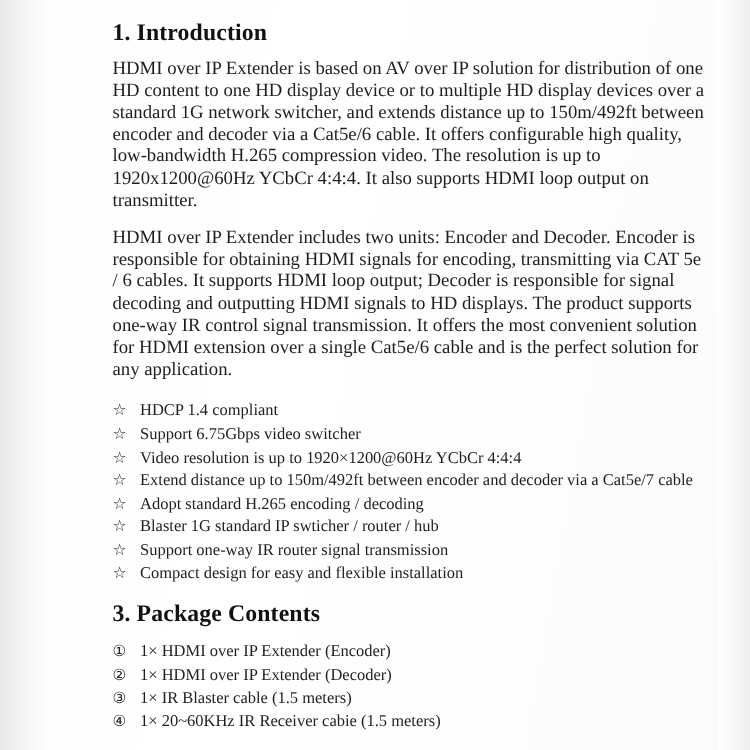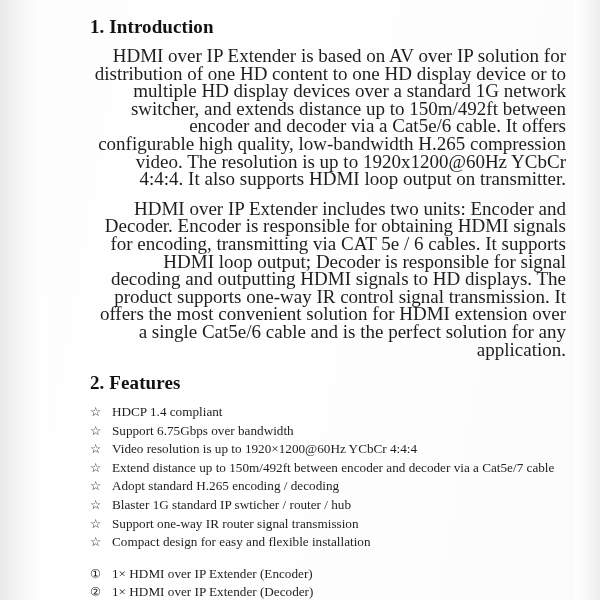--- a/index.html
+++ b/index.html
@@ -45,24 +45,24 @@
     margin: 0 0 9px 0;
     letter-spacing: 0.1px;
     color: #121212;
   }
   .section {
     margin-bottom: 14px;
     font-family: Liberation Serif, serif;
   }
   .section.features { margin-bottom: 13px; }
   p.para {
-    font-size: 19px;
+    font-size: 15px;
     line-height: 17.6px;
     margin: 0 0 12px 0;
-    text-align: right;
+    text-align: left;
     color: #1e1e1e;
   }
   p.para:last-child { margin-bottom: 4px; }
 
   ul.star-list, ol.num-list {
     list-style: none;
     margin: 0;
     padding: 0;
   }
   ul.star-list li, ol.num-list li {
@@ -95,29 +95,28 @@
 
 <div class="page">
 
   <div class="section intro">
     <h2 class="section-heading intro-heading">1. Introduction</h2>
     <p class="para">HDMI over IP Extender is based on AV over IP solution for distribution of one HD content to one HD display device or to multiple HD display devices over a standard 1G network switcher, and extends distance up to 150m/492ft between encoder and decoder via a Cat5e/6 cable. It offers configurable high quality, low-bandwidth H.265 compression video. The resolution is up to 1920x1200@60Hz YCbCr 4:4:4. It also supports HDMI loop output on transmitter.</p>
     <p class="para">HDMI over IP Extender includes two units: Encoder and Decoder. Encoder is responsible for obtaining HDMI signals for encoding, transmitting via CAT 5e / 6 cables. It supports HDMI loop output; Decoder is responsible for signal decoding and outputting HDMI signals to HD displays. The product supports one-way IR control signal transmission. It offers the most convenient solution for HDMI extension over a single Cat5e/6 cable and is the perfect solution for any application.</p>
   </div>
 
   <div class="section features">
-    <h2 class="section-heading">2. Features</h2>
     <ul class="star-list">
       <li>
         <span class="bullet-icon">☆</span>
         <span class="item-text">HDCP 1.4 compliant</span>
       </li>
       <li>
         <span class="bullet-icon">☆</span>
-        <span class="item-text">Support 6.75Gbps over bandwidth</span>
+        <span class="item-text">Support 6.75Gbps video switcher</span>
       </li>
       <li>
         <span class="bullet-icon">☆</span>
         <span class="item-text">Video resolution is up to 1920×1200@60Hz YCbCr 4:4:4</span>
       </li>
       <li>
         <span class="bullet-icon">☆</span>
         <span class="item-text">Extend distance up to 150m/492ft between encoder and decoder via a Cat5e/7 cable</span>
       </li>
       <li>
@@ -133,20 +132,21 @@
         <span class="item-text">Support one-way IR router signal transmission</span>
       </li>
       <li>
         <span class="bullet-icon">☆</span>
         <span class="item-text">Compact design for easy and flexible installation</span>
       </li>
     </ul>
   </div>
 
   <div class="section package">
+    <h2 class="section-heading heading-3">3. Package Contents</h2>
     <ol class="num-list">
       <li>
         <span class="bullet-icon">①</span>
         <span class="item-text">1× HDMI over IP Extender (Encoder)</span>
       </li>
       <li>
         <span class="bullet-icon">②</span>
         <span class="item-text">1× HDMI over IP Extender (Decoder)</span>
       </li>
       <li>

